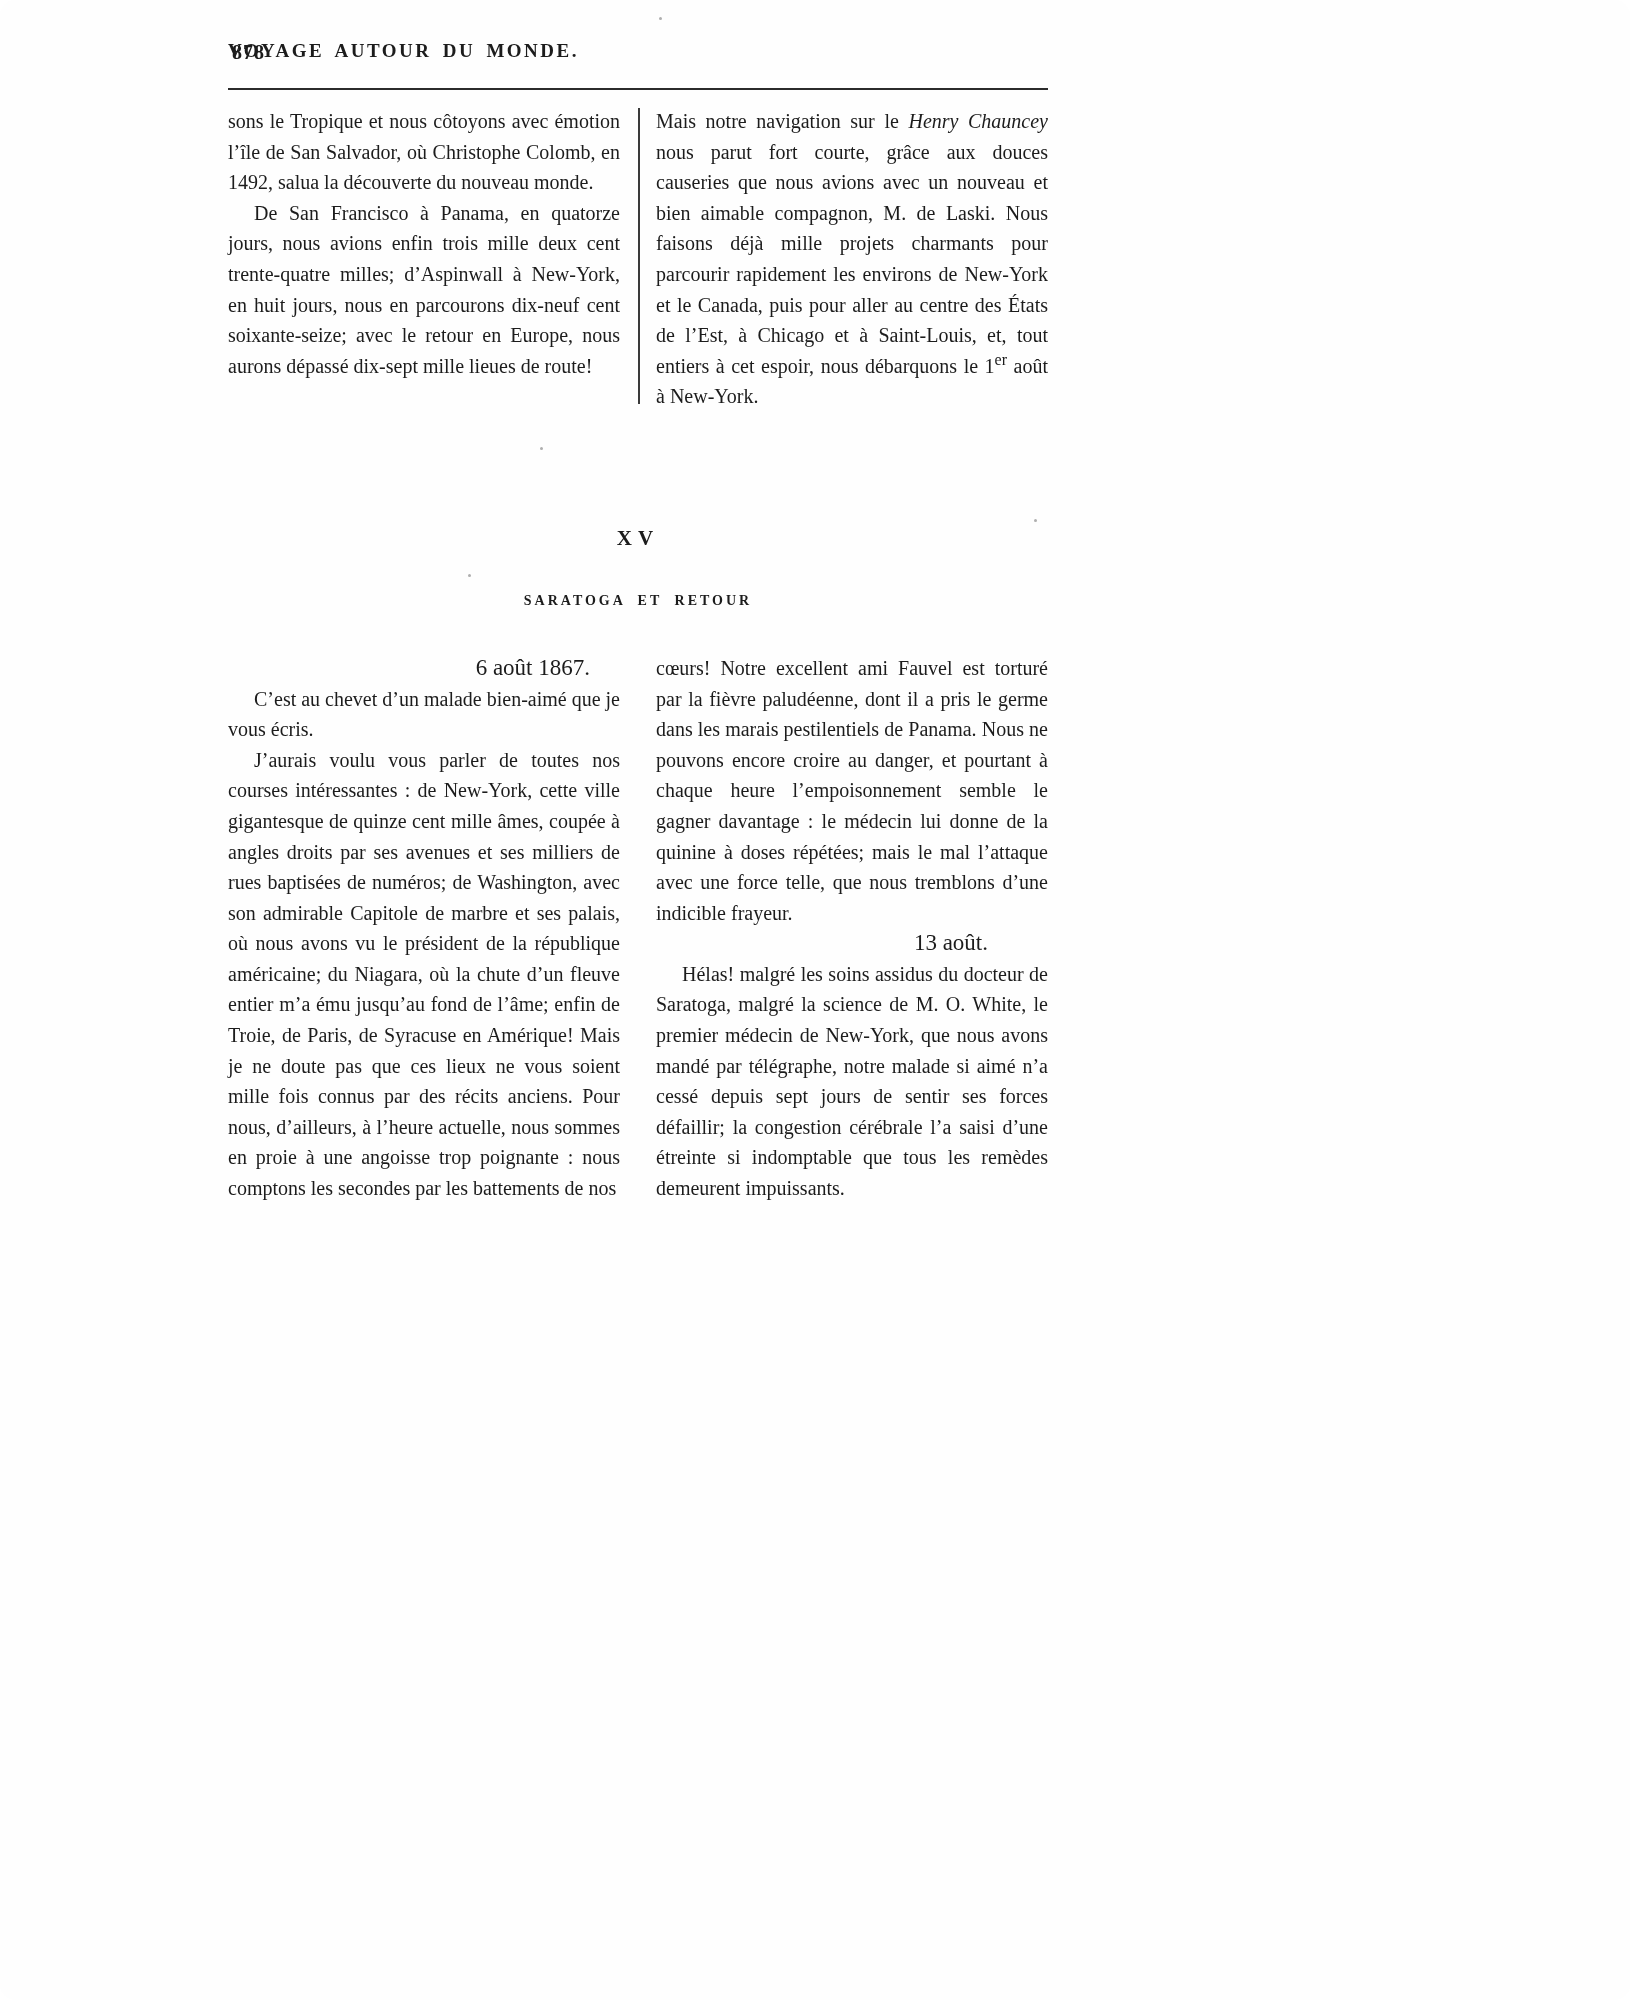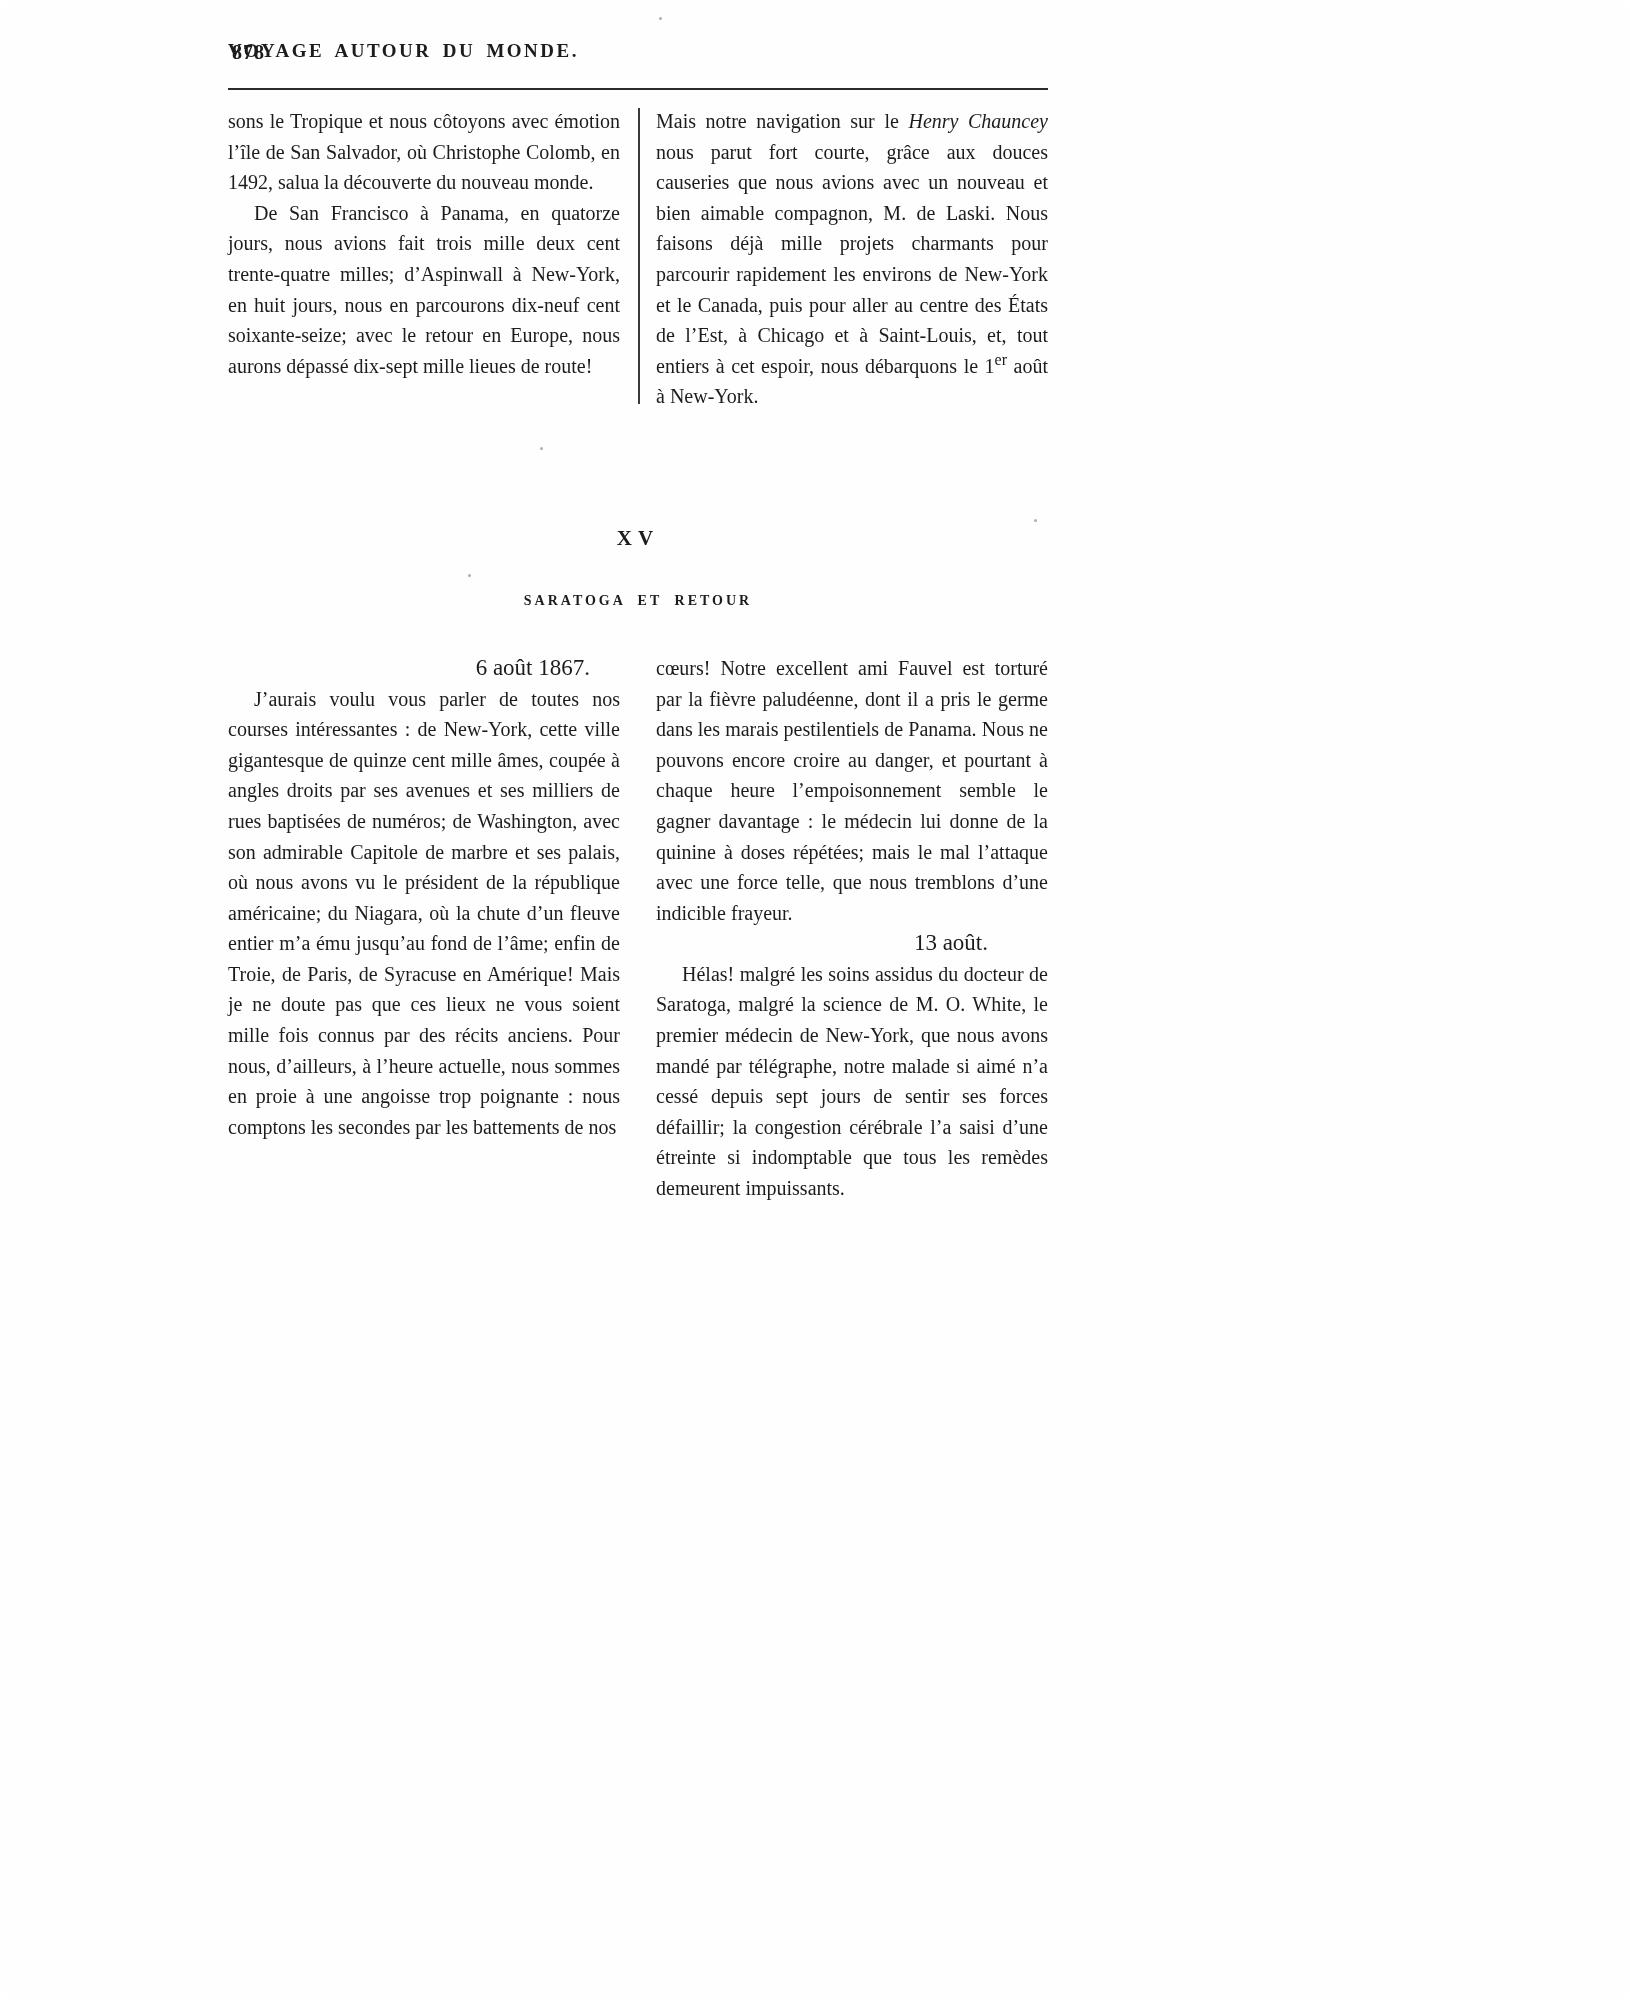--- a/index.html
+++ b/index.html
@@ -87,34 +87,35 @@
     <header class="page-header">
       <span class="page-number">878</span>
       <span class="running-head">VOYAGE AUTOUR DU MONDE.</span>
     </header>
 
     <div class="header-rule"></div>
 
     <section class="columns top">
       <div class="col">
         <p class="para no-indent">sons le Tropique et nous côtoyons avec émotion l’île de San Salvador, où Christophe Colomb, en 1492, salua la découverte du nouveau monde.</p>
-        <p class="para">De San Francisco à Panama, en quatorze jours, nous avions fait trois mille deux cent trente-quatre milles; d’Aspinwall à New-York, en huit jours, nous en parcourons dix-neuf cent soixante-seize; avec le retour en Europe, nous aurons dépassé dix-sept mille lieues de route!</p>
+        <p class="para">De San Francisco à Panama, en quatorze jours, nous avions enfin trois mille deux cent trente-quatre milles; d’Aspinwall à New-York, en huit jours, nous en parcourons dix-neuf cent soixante-seize; avec le retour en Europe, nous aurons dépassé dix-sept mille lieues de route!</p>
       </div>
       <div class="col-rule"></div>
       <div class="col">
         <p class="para no-indent"><span>Mais notre navigation sur le </span><i class="ship">Henry Chauncey</i><span> nous parut fort courte, grâce aux douces causeries que nous avions avec un nouveau et bien aimable compagnon, M. de Laski. Nous faisons déjà mille projets charmants pour parcourir rapidement les environs de New-York et le Canada, puis pour aller au centre des États de l’Est, à Chicago et à Saint-Louis, et, tout entiers à cet espoir, nous débarquons le 1</span><sup>er</sup><span> août à New-York.</span></p>
       </div>
     </section>
 
     <h2 class="chapter-number">XV</h2>
     <h3 class="chapter-title">SARATOGA ET RETOUR</h3>
 
     <section class="columns bottom">
       <div class="col">
         <p class="dateline">6 août 1867.</p>
+        <p class="para">C’est au chevet d’un malade bien-aimé que je vous écris.</p>
         <p class="para">J’aurais voulu vous parler de toutes nos courses intéressantes : de New-York, cette ville gigantesque de quinze cent mille âmes, coupée à angles droits par ses avenues et ses milliers de rues baptisées de numéros; de Washington, avec son admirable Capitole de marbre et ses palais, où nous avons vu le président de la république américaine; du Niagara, où la chute d’un fleuve entier m’a ému jusqu’au fond de l’âme; enfin de Troie, de Paris, de Syracuse en Amérique! Mais je ne doute pas que ces lieux ne vous soient mille fois connus par des récits anciens. Pour nous, d’ailleurs, à l’heure actuelle, nous sommes en proie à une angoisse trop poignante : nous comptons les secondes par les battements de nos</p>
       </div>
       <div class="col-gap"></div>
       <div class="col">
         <p class="para no-indent">cœurs! Notre excellent ami Fauvel est torturé par la fièvre paludéenne, dont il a pris le germe dans les marais pestilentiels de Panama. Nous ne pouvons encore croire au danger, et pourtant à chaque heure l’empoisonnement semble le gagner davantage : le médecin lui donne de la quinine à doses répétées; mais le mal l’attaque avec une force telle, que nous tremblons d’une indicible frayeur.</p>
         <p class="dateline dateline-2">13 août.</p>
         <p class="para">Hélas! malgré les soins assidus du docteur de Saratoga, malgré la science de M. O. White, le premier médecin de New-York, que nous avons mandé par télégraphe, notre malade si aimé n’a cessé depuis sept jours de sentir ses forces défaillir; la congestion cérébrale l’a saisi d’une étreinte si indomptable que tous les remèdes demeurent impuissants.</p>
       </div>
     </section>
 

